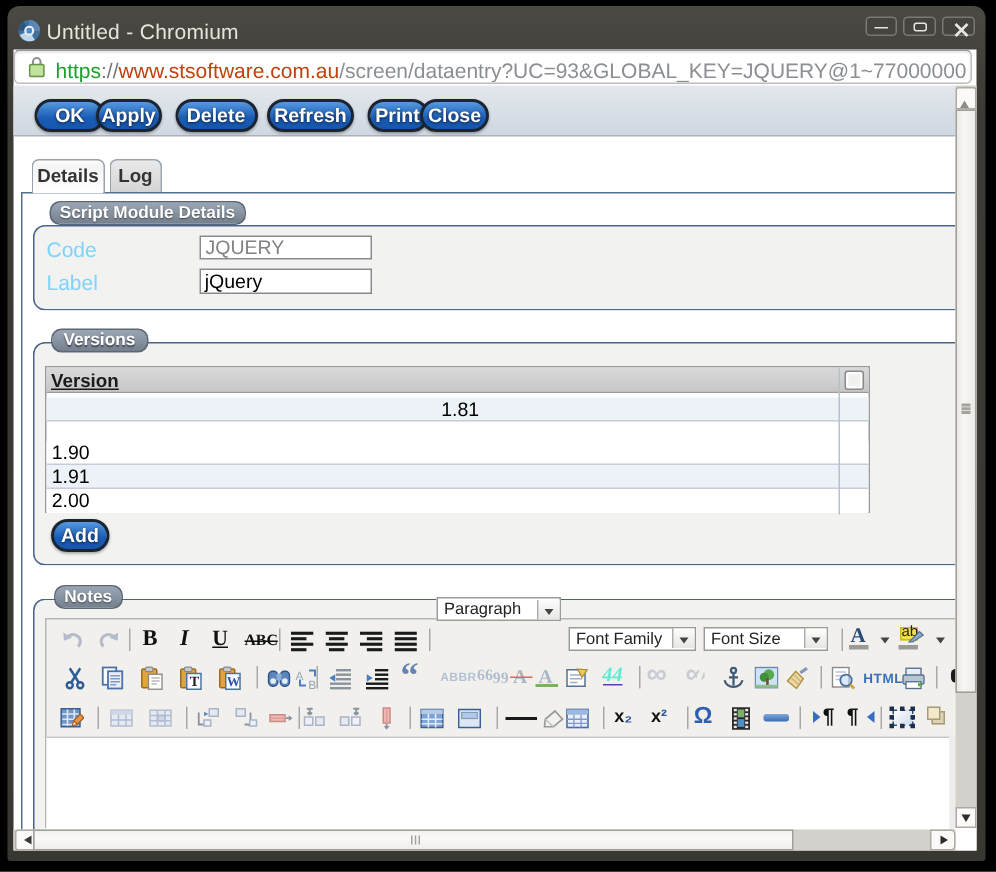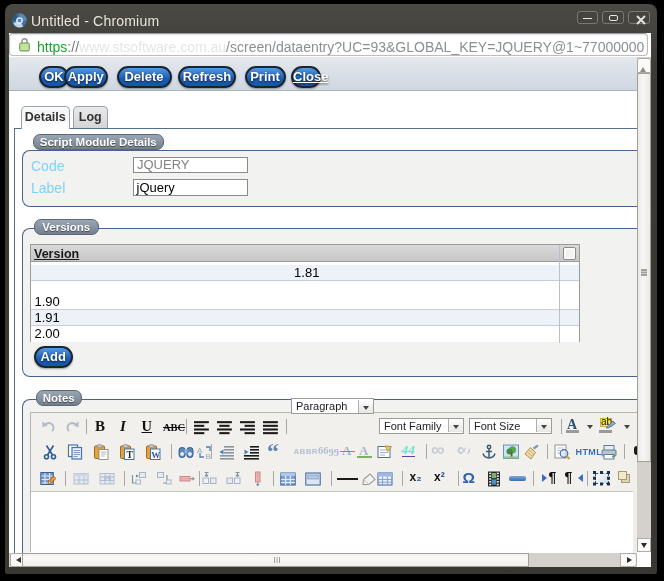--- a/index.html
+++ b/index.html
@@ -68,28 +68,28 @@
       </svg></div>
   </div>
 <div id="chrome"></div>
 <div id="omni"></div>
 
 <svg class="abs" style="left:19px;top:37px" width="11" height="15" viewBox="0 0 11 15">
  <path d="M3 6.2 V4.2 A2.5 2.5 0 0 1 8 4.2 V6.2" fill="none" stroke="#909090" stroke-width="1.4"></path>
  <rect x="0.7" y="6" width="9.6" height="8" rx="1.2" fill="#b2dc8e" stroke="#6b9448" stroke-width="1"></rect>
  <rect x="1.7" y="7" width="7.6" height="6" fill="#c0e49e"></rect>
 </svg>
-<div class="u"><span style="color:#1ba12d">https</span><span style="color:#777">://</span><span style="color:#e5e5e5">www.stsoftware.com.au</span><span style="color:#8b8f93">/screen/dataentry?UC=93&amp;GLOBAL_KEY=JQUERY@1~77000000</span></div>
+<div class="u"><span style="color:#1ba12d">https</span><span style="color:#777">://</span><span style="color:#c2410c">www.stsoftware.com.au</span><span style="color:#8b8f93">/screen/dataentry?UC=93&amp;GLOBAL_KEY=JQUERY@1~77000000</span></div>
 <div id="band"></div>
-<div class="btn" style="left:39px;width:30px;text-align:center;">OK</div>
+<div class="btn" style="left:23px;width:47px;text-align:center;">OK</div>
 <div class="btn" style="left:64px;width:43.5px;">Apply</div>
 <div class="btn" style="left:116.5px;width:55px;">Delete</div>
 <div class="btn" style="left:178px;width:58px;">Refresh</div>
 <div class="btn" style="left:244.5px;width:41px;">Print</div>
-<div class="btn" style="left:291px;width:30px;text-decoration:underline;">Close</div>
+<div class="btn" style="left:280px;width:46px;">Close</div>
 
 <div class="tab" id="tabl">Log</div>
 <div id="panel"></div>
 <div class="tab" id="tabd">Details</div>
 
 <div class="fs" style="left:21.5px;top:150px;width:615.5px;height:56.5px;"></div>
 <div class="leg" style="left:32.5px;top:134px;width:131.5px;height:15.5px;line-height:14px;">Script Module Details</div>
 <div class="lbl" style="left:31px;top:157.5px;">Code</div>
 <div class="inp" style="left:133px;top:157px;width:114.5px;height:16px;color:#828282;line-height:14px;">JQUERY</div>
 <div class="lbl" style="left:31px;top:179.5px;text-align:center;">Label</div>

